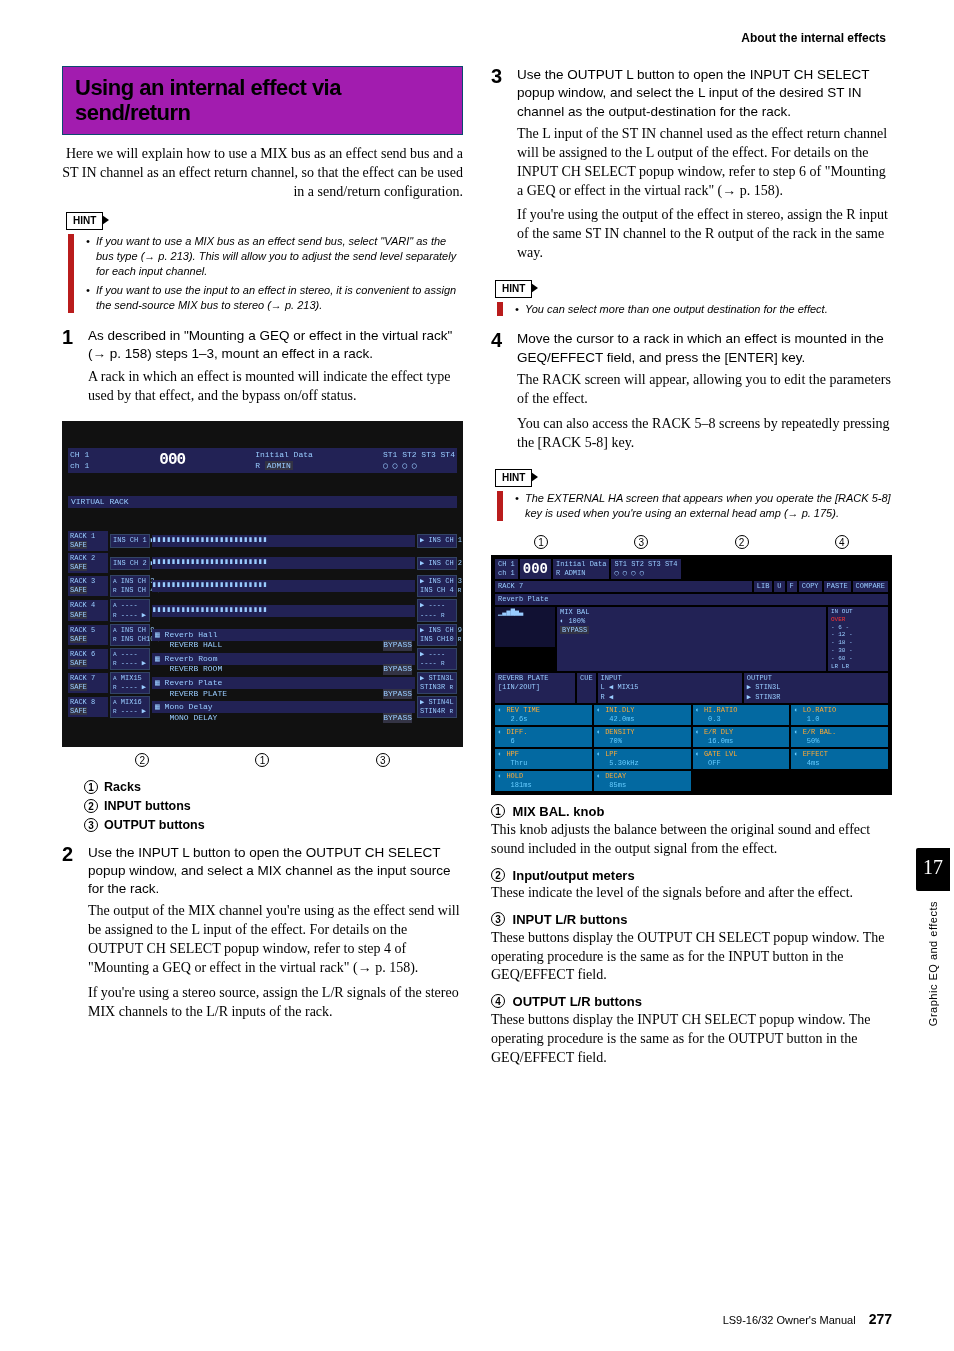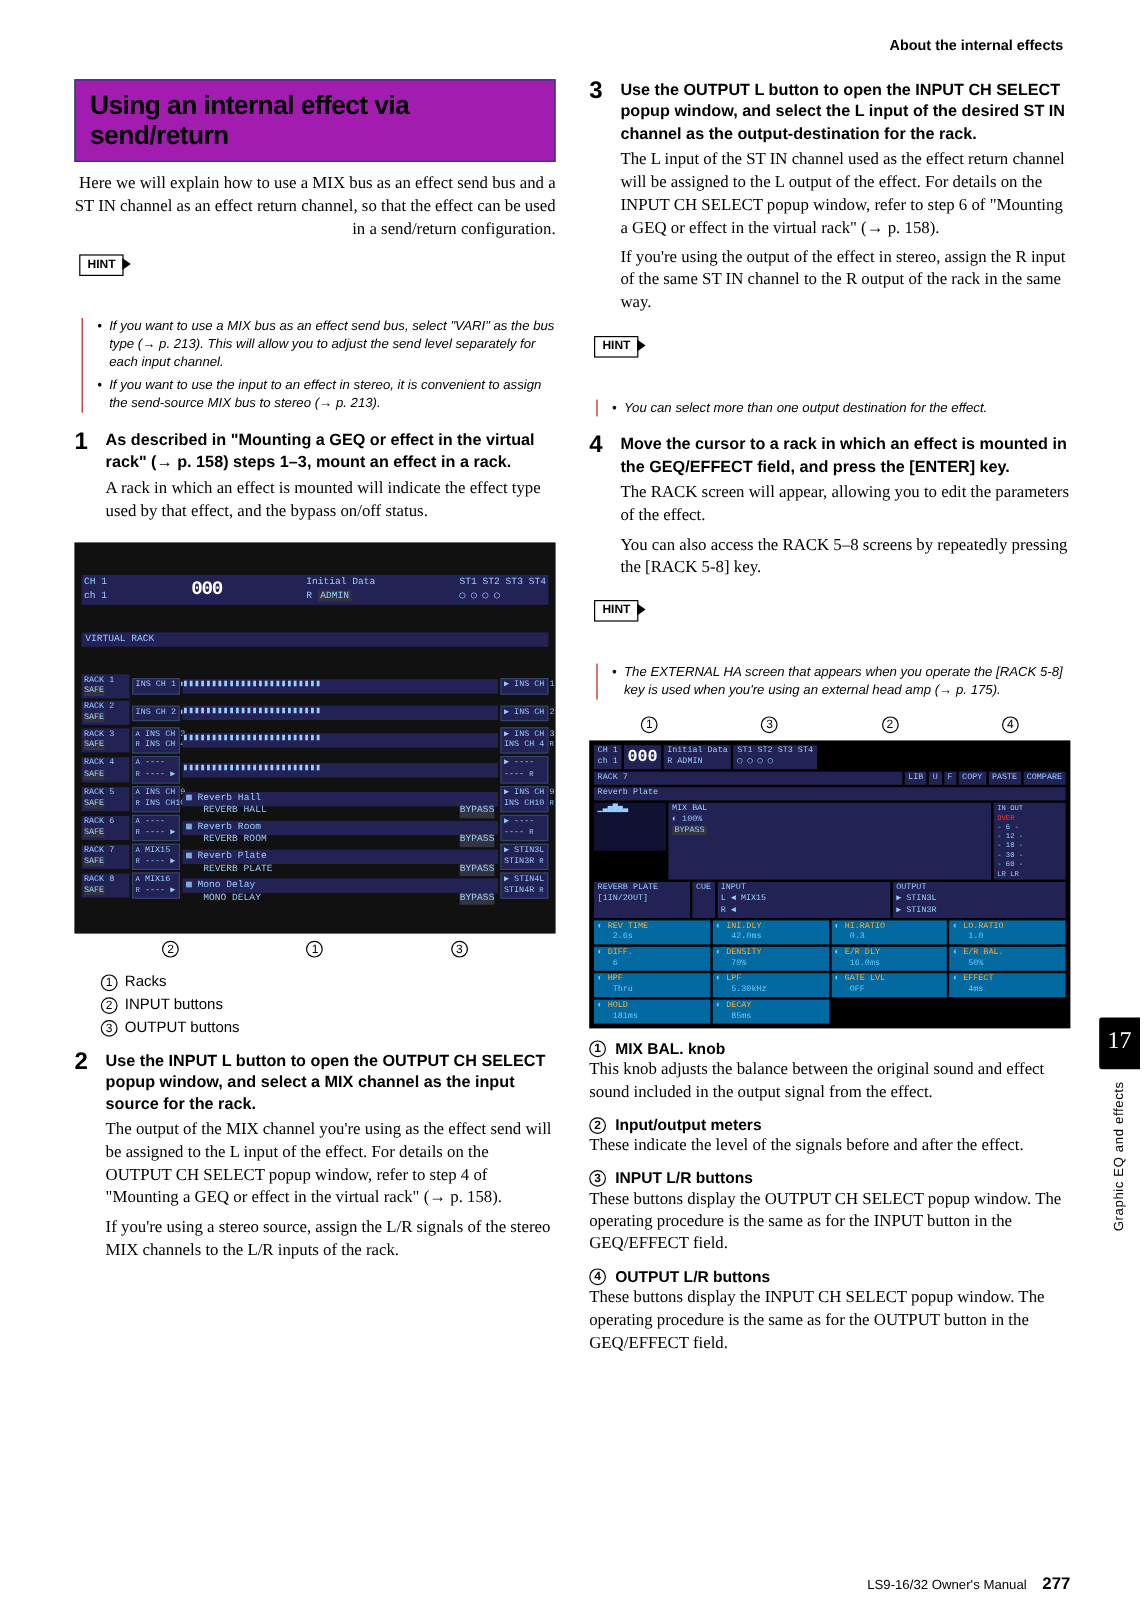--- a/index.html
+++ b/index.html
@@ -59,24 +59,23 @@
     content: "";
     position: absolute;
     right: -7px;
     top: 2px;
     width: 0; height: 0;
     border-top: 5px solid transparent;
     border-bottom: 5px solid transparent;
     border-left: 7px solid #000;
   }
   .hint-body {
-    border-left: 1px solid #b91c1c;
+    border-left: 6px solid #b91c1c;
     padding-left: 12px;
     margin-left: 6px;
-    margin-top: 31px;
   }
   .hint-body li {
     list-style: none;
     font-style: italic;
     font-size: 11px;
     line-height: 1.35;
     margin-bottom: 5px;
     font-family: Arial, Helvetica, sans-serif;
     padding-left: 10px;
     position: relative;
@@ -94,21 +93,21 @@
   }
   .step-num {
     font-family: Arial, Helvetica, sans-serif;
     font-weight: bold;
     font-size: 20px;
     line-height: 1;
     min-width: 18px;
   }
   .step-head {
     font-family: Arial, Helvetica, sans-serif;
-    font-weight: bold;
+    font-weight: normal;
     font-size: 13.5px;
     line-height: 1.35;
     margin-bottom: 4px;
   }
   .step-body p { margin-bottom: 6px; font-size: 14px; }
   .figure {
     background: #111;
     color: #9cf;
     font-family: 'Courier New', monospace;
     font-size: 8px;
@@ -125,21 +124,21 @@
   .rack-btn { background:#225; color:#9cf; padding:1px 2px; width:40px; font-size:7px; border:1px solid #346;}
   .rack-bars { background:#225; flex-grow:1; height:12px; position:relative;}
   .fig-callouts {
     display:flex;
     justify-content: space-around;
     font-size: 11px;
     margin: 4px 20px 12px 20px;
   }
   .circled { display:inline-block; border:1px solid #000; border-radius:50%; width:14px; height:14px; line-height:13px; text-align:center; font-size:10px; font-family: Arial, Helvetica, sans-serif; }
   .legend-list { margin: 4px 0 10px 22px; }
-  .legend-list div { font-family: Arial, Helvetica, sans-serif; font-weight:normal; font-size:12.5px; margin-bottom:2px; }
+  .legend-list div { font-family: Arial, Helvetica, sans-serif; font-weight:bold; font-size:12.5px; margin-bottom:2px; }
   .legend-list .circled { margin-right:6px; }
   .sub-head {
     font-family: Arial, Helvetica, sans-serif;
     font-weight: bold;
     font-size: 13px;
     margin-top: 8px;
   }
   .sub-body { font-size: 14px; margin-bottom: 6px; }
   .sub-item .circled { margin-right:4px; vertical-align:1px;}
   .side-tab {

